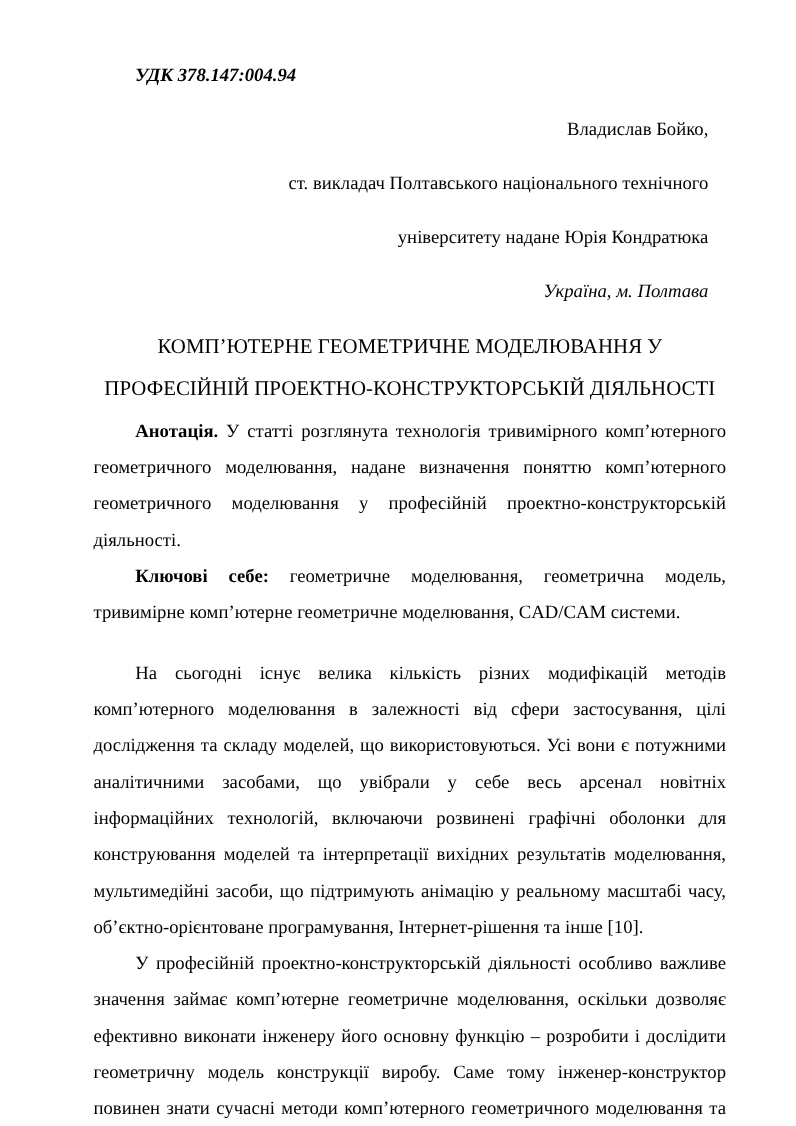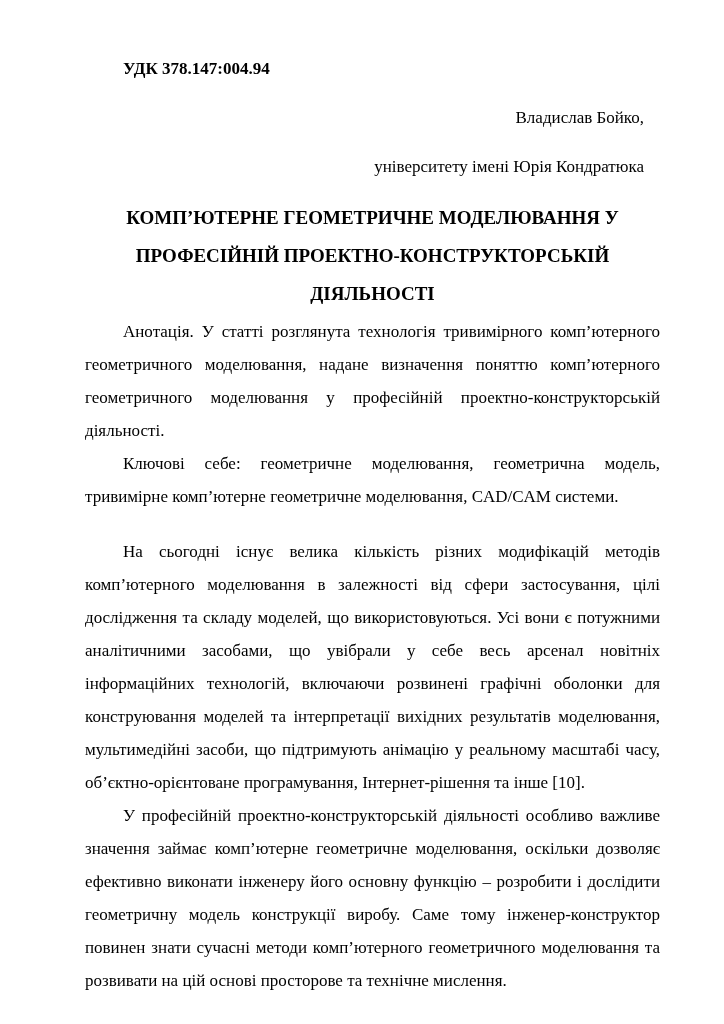--- a/index.html
+++ b/index.html
@@ -11,48 +11,51 @@
     background: #ffffff;
     color: #000000;
     font-family: "Liberation Serif", serif;
     font-size: 17px;
     line-height: 33px;
     padding: 52px 64px 40px 85px;
   }
   .udc {
     font-weight: bold;
     text-indent: 38px;
+    font-style: italic;
   }
   .author-block { text-align: right; }
   .author-block p { margin: 16px; }
   .italic { font-style: italic; }
   .title {
     font-size: 19px;
     line-height: 38px;
-    font-weight: bold;
+    font-weight: normal;
     text-align: center;
     margin: 3px 0 2px 0;
   }
   .para {
     text-align: justify;
     text-indent: 38px;
   }
-  .bold { font-weight: normal; }
+  .bold { font-weight: bold; }
   .body-start { margin-top: 22px; }
 </style>
 </head>
 <body>
 
 <div class="page">
 
   <p class="udc">УДК 378.147:004.94</p>
 
   <div class="author-block">
     <p>Владислав Бойко,</p>
-    <p>університету імені Юрія Кондратюка</p>
+    <p>ст. викладач Полтавського національного технічного</p>
+    <p>університету надане Юрія Кондратюка</p>
+    <p class="italic">Україна, м. Полтава</p>
   </div>
 
   <h1 class="title">КОМП’ЮТЕРНЕ ГЕОМЕТРИЧНЕ МОДЕЛЮВАННЯ У ПРОФЕСІЙНІЙ ПРОЕКТНО-КОНСТРУКТОРСЬКІЙ ДІЯЛЬНОСТІ</h1>
 
   <p class="para">
     <span class="bold">Анотація.</span>
     <span>У статті розглянута технологія тривимірного комп’ютерного геометричного моделювання, надане визначення поняттю комп’ютерного геометричного моделювання у професійній проектно-конструкторській діяльності.</span>
   </p>
 
   <p class="para">

